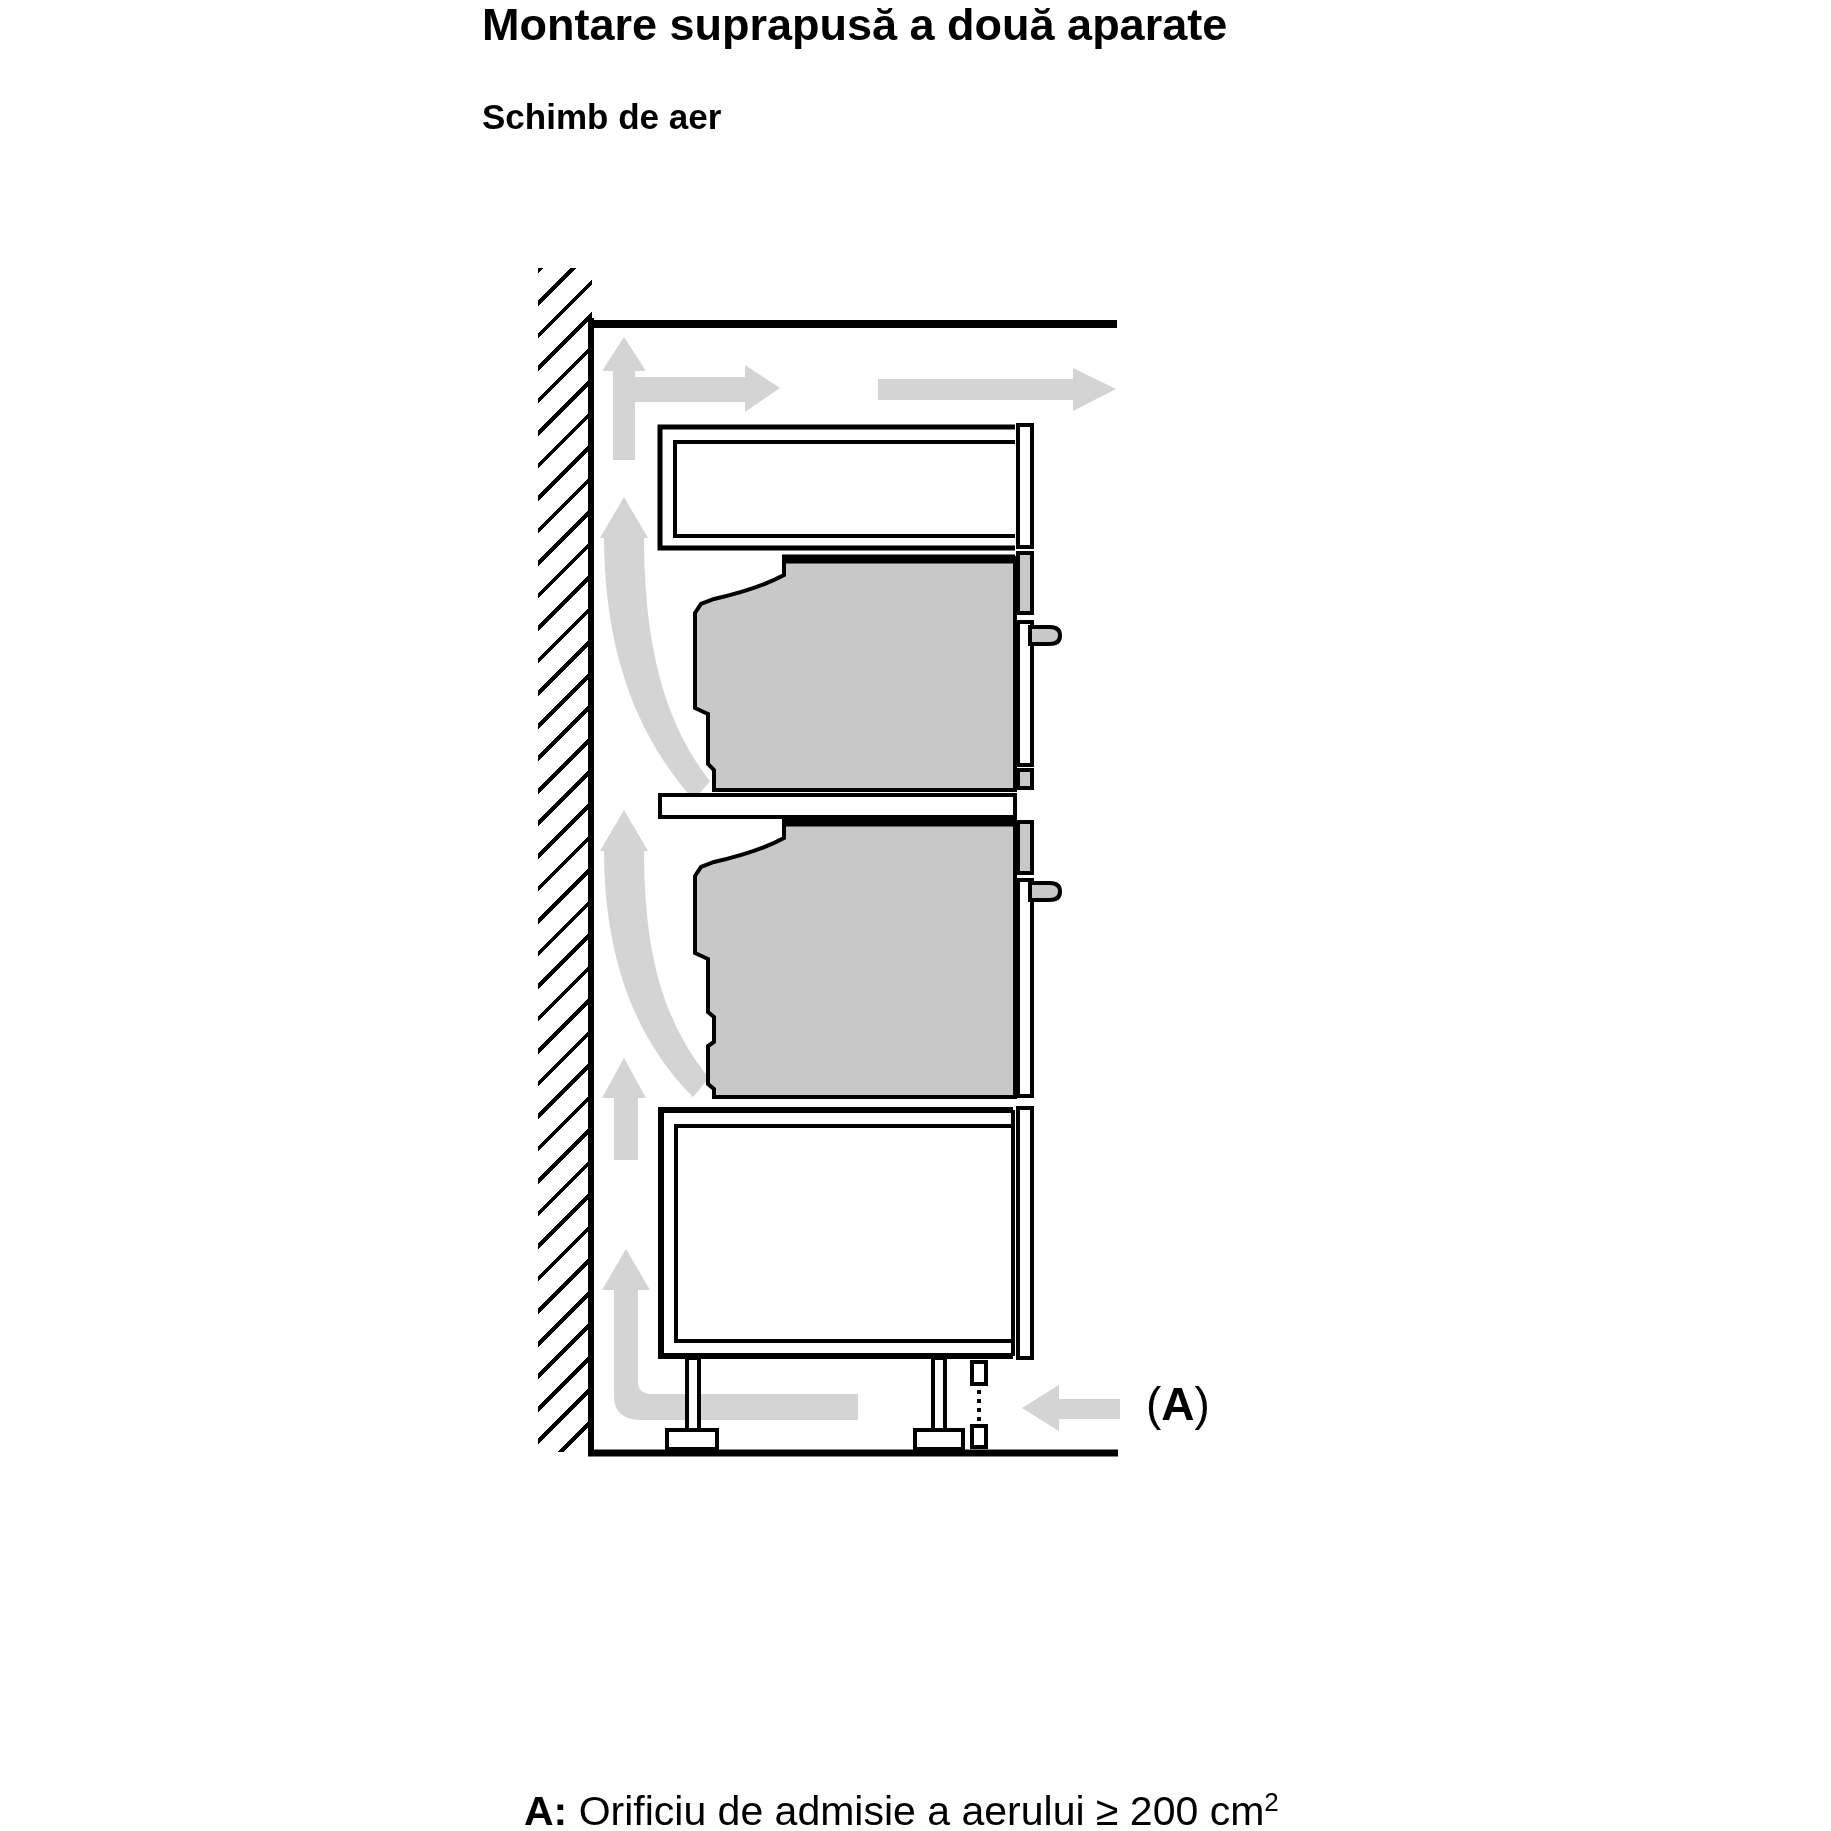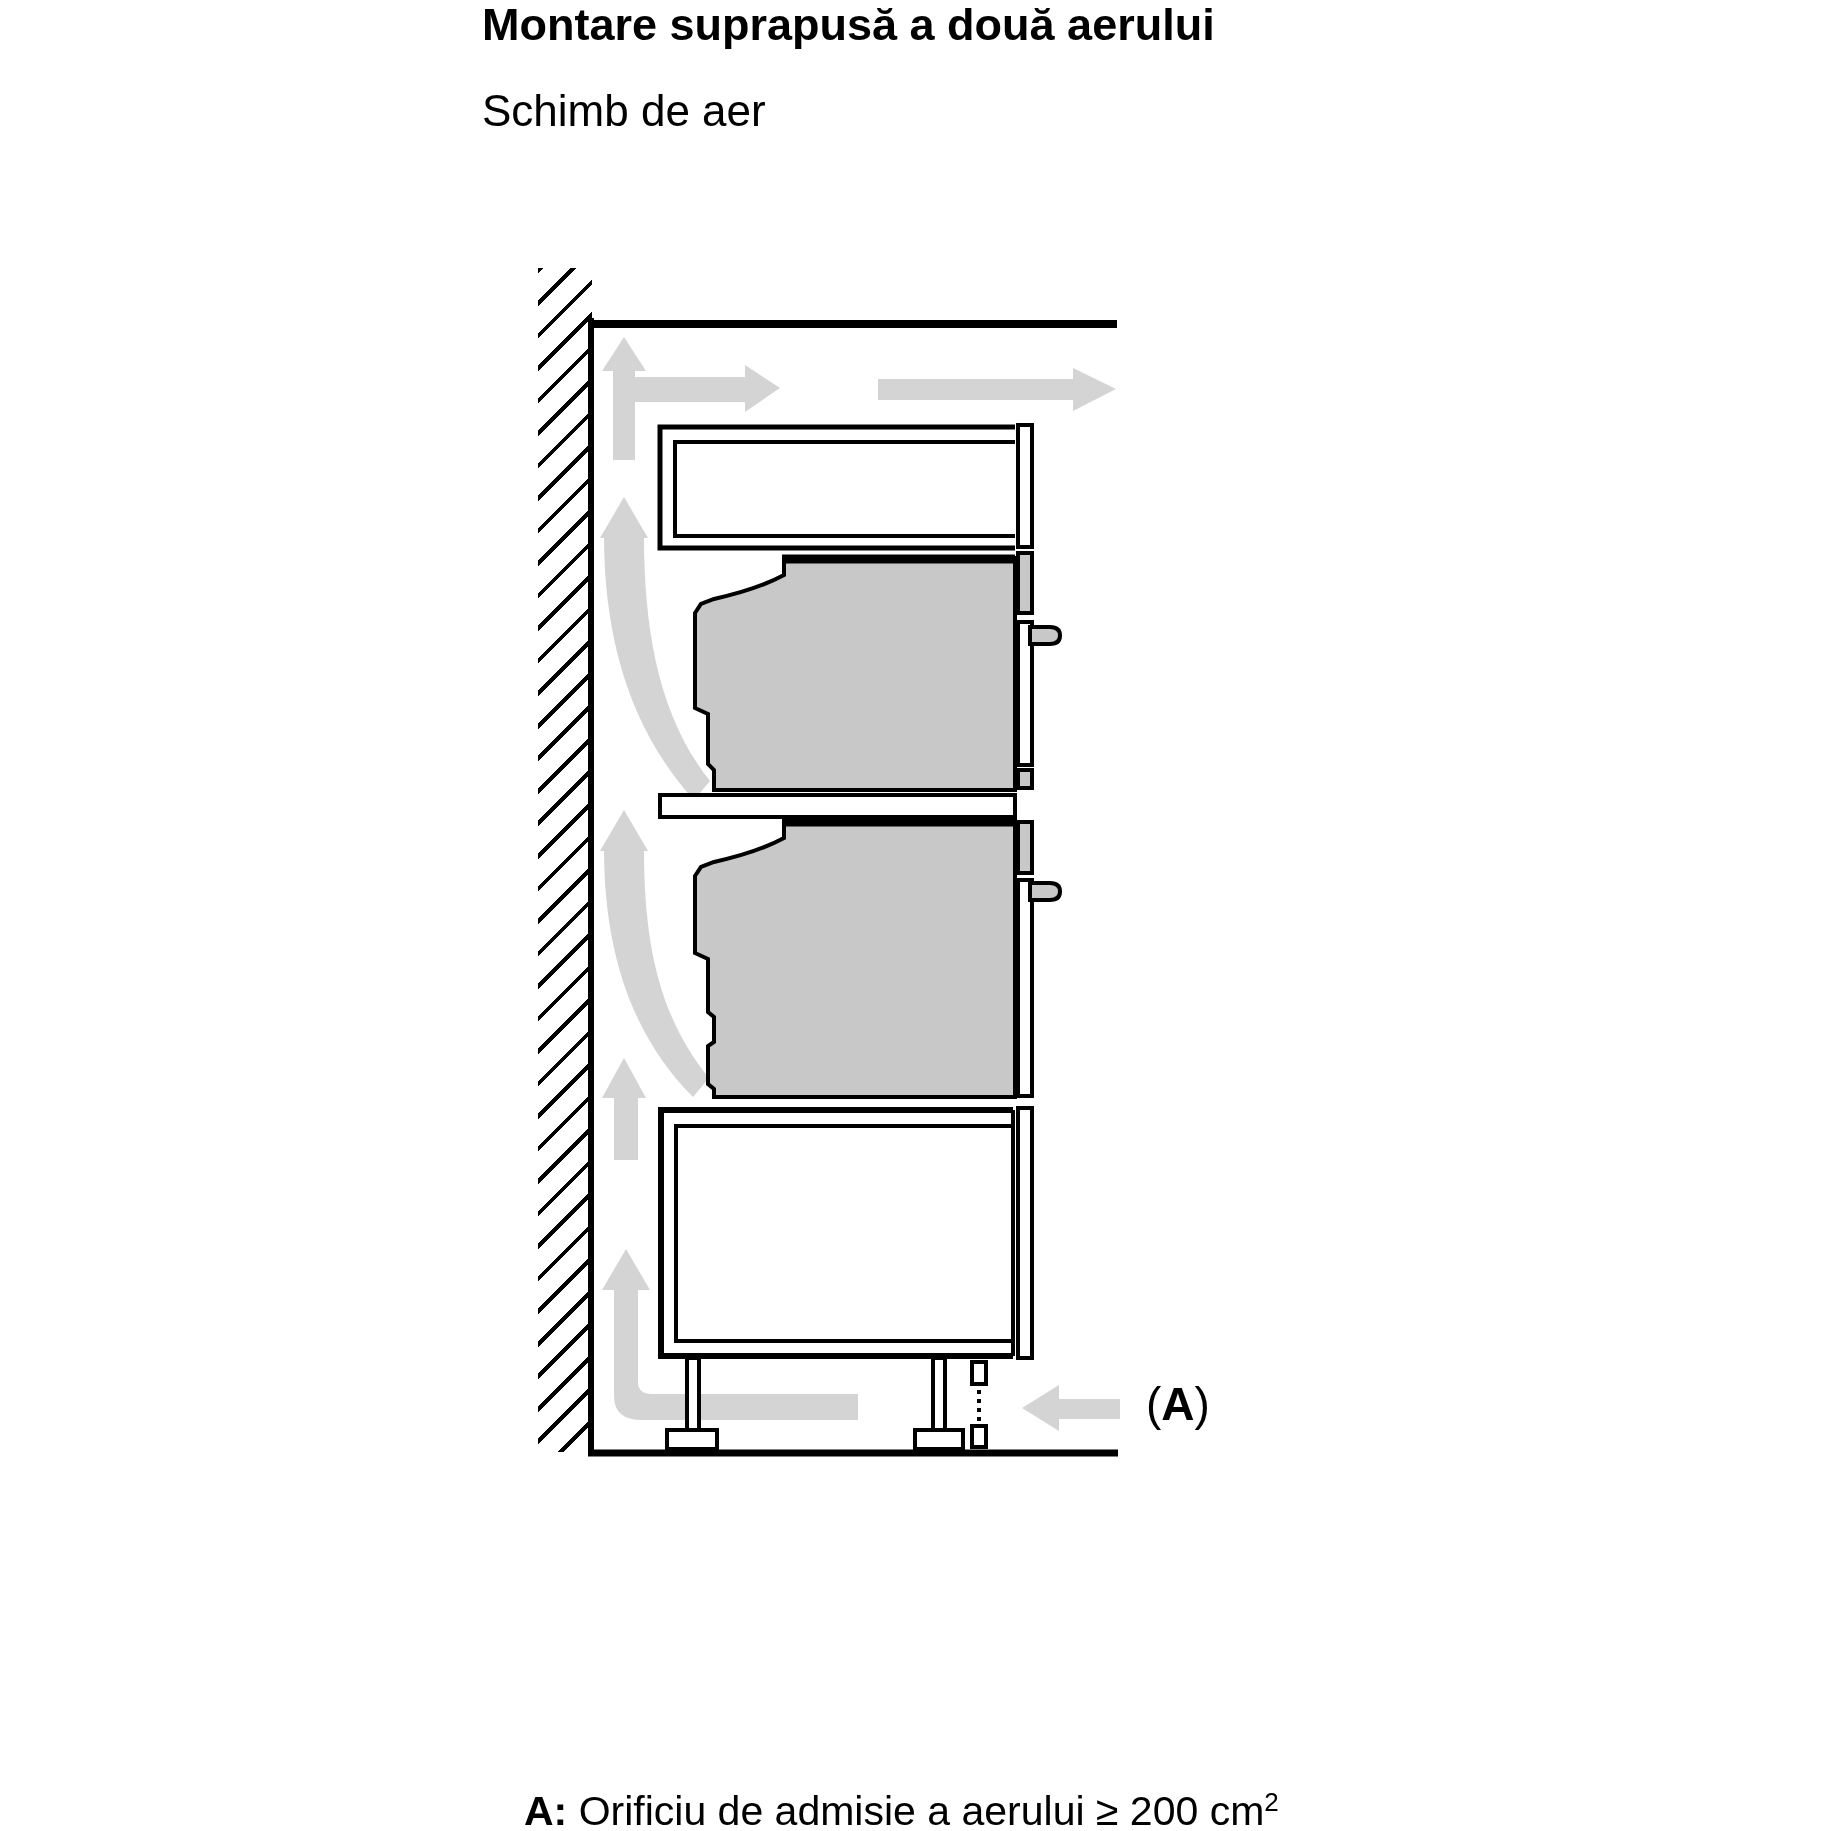--- a/index.html
+++ b/index.html
@@ -11,22 +11,22 @@
     overflow:hidden;
     color:#000;
   }
   .abs{position:absolute;}
   .page-title{
     left:482px;top:0px;
     font-size:45px;font-weight:700;line-height:50px;
     letter-spacing:0px;white-space:nowrap;
   }
   .page-subtitle{
-    left:482px;top:86px;
-    font-size:44px;font-weight:400;line-height:50px;
+    left:482px;top:92px;
+    font-size:35px;font-weight:700;line-height:50px;
     white-space:nowrap;
   }
   .wall-hatch{
     left:538px;top:268px;width:54px;height:1184px;
     background:repeating-linear-gradient(135deg,#000 0 4px,transparent 4px 23px);
   }
   .wall-line{
     left:588px;top:318px;width:6px;height:1138px;
     background:#000;
   }
@@ -41,21 +41,21 @@
     left:524px;top:1788px;
     font-size:41px;line-height:46px;font-weight:400;
     white-space:nowrap;
   }
   .caption .term{font-weight:700;}
   .caption sup{font-size:26px;line-height:0;vertical-align:baseline;position:relative;top:-14px;}
 </style>
 </head>
 <body>
 
-<div class="abs page-title">Montare suprapusă a două aerului</div>
+<div class="abs page-title">Montare suprapusă a două aparate</div>
 <div class="abs page-subtitle">Schimb de aer</div>
 
 <div class="abs wall-hatch"></div>
 <div class="abs wall-line"></div>
 
 <svg class="abs diagram-svg" width="1831" height="1831" viewBox="0 0 1831 1831" xmlns="http://www.w3.org/2000/svg">
 
   <g fill="#d4d4d4" stroke="none">
 
     <g>

